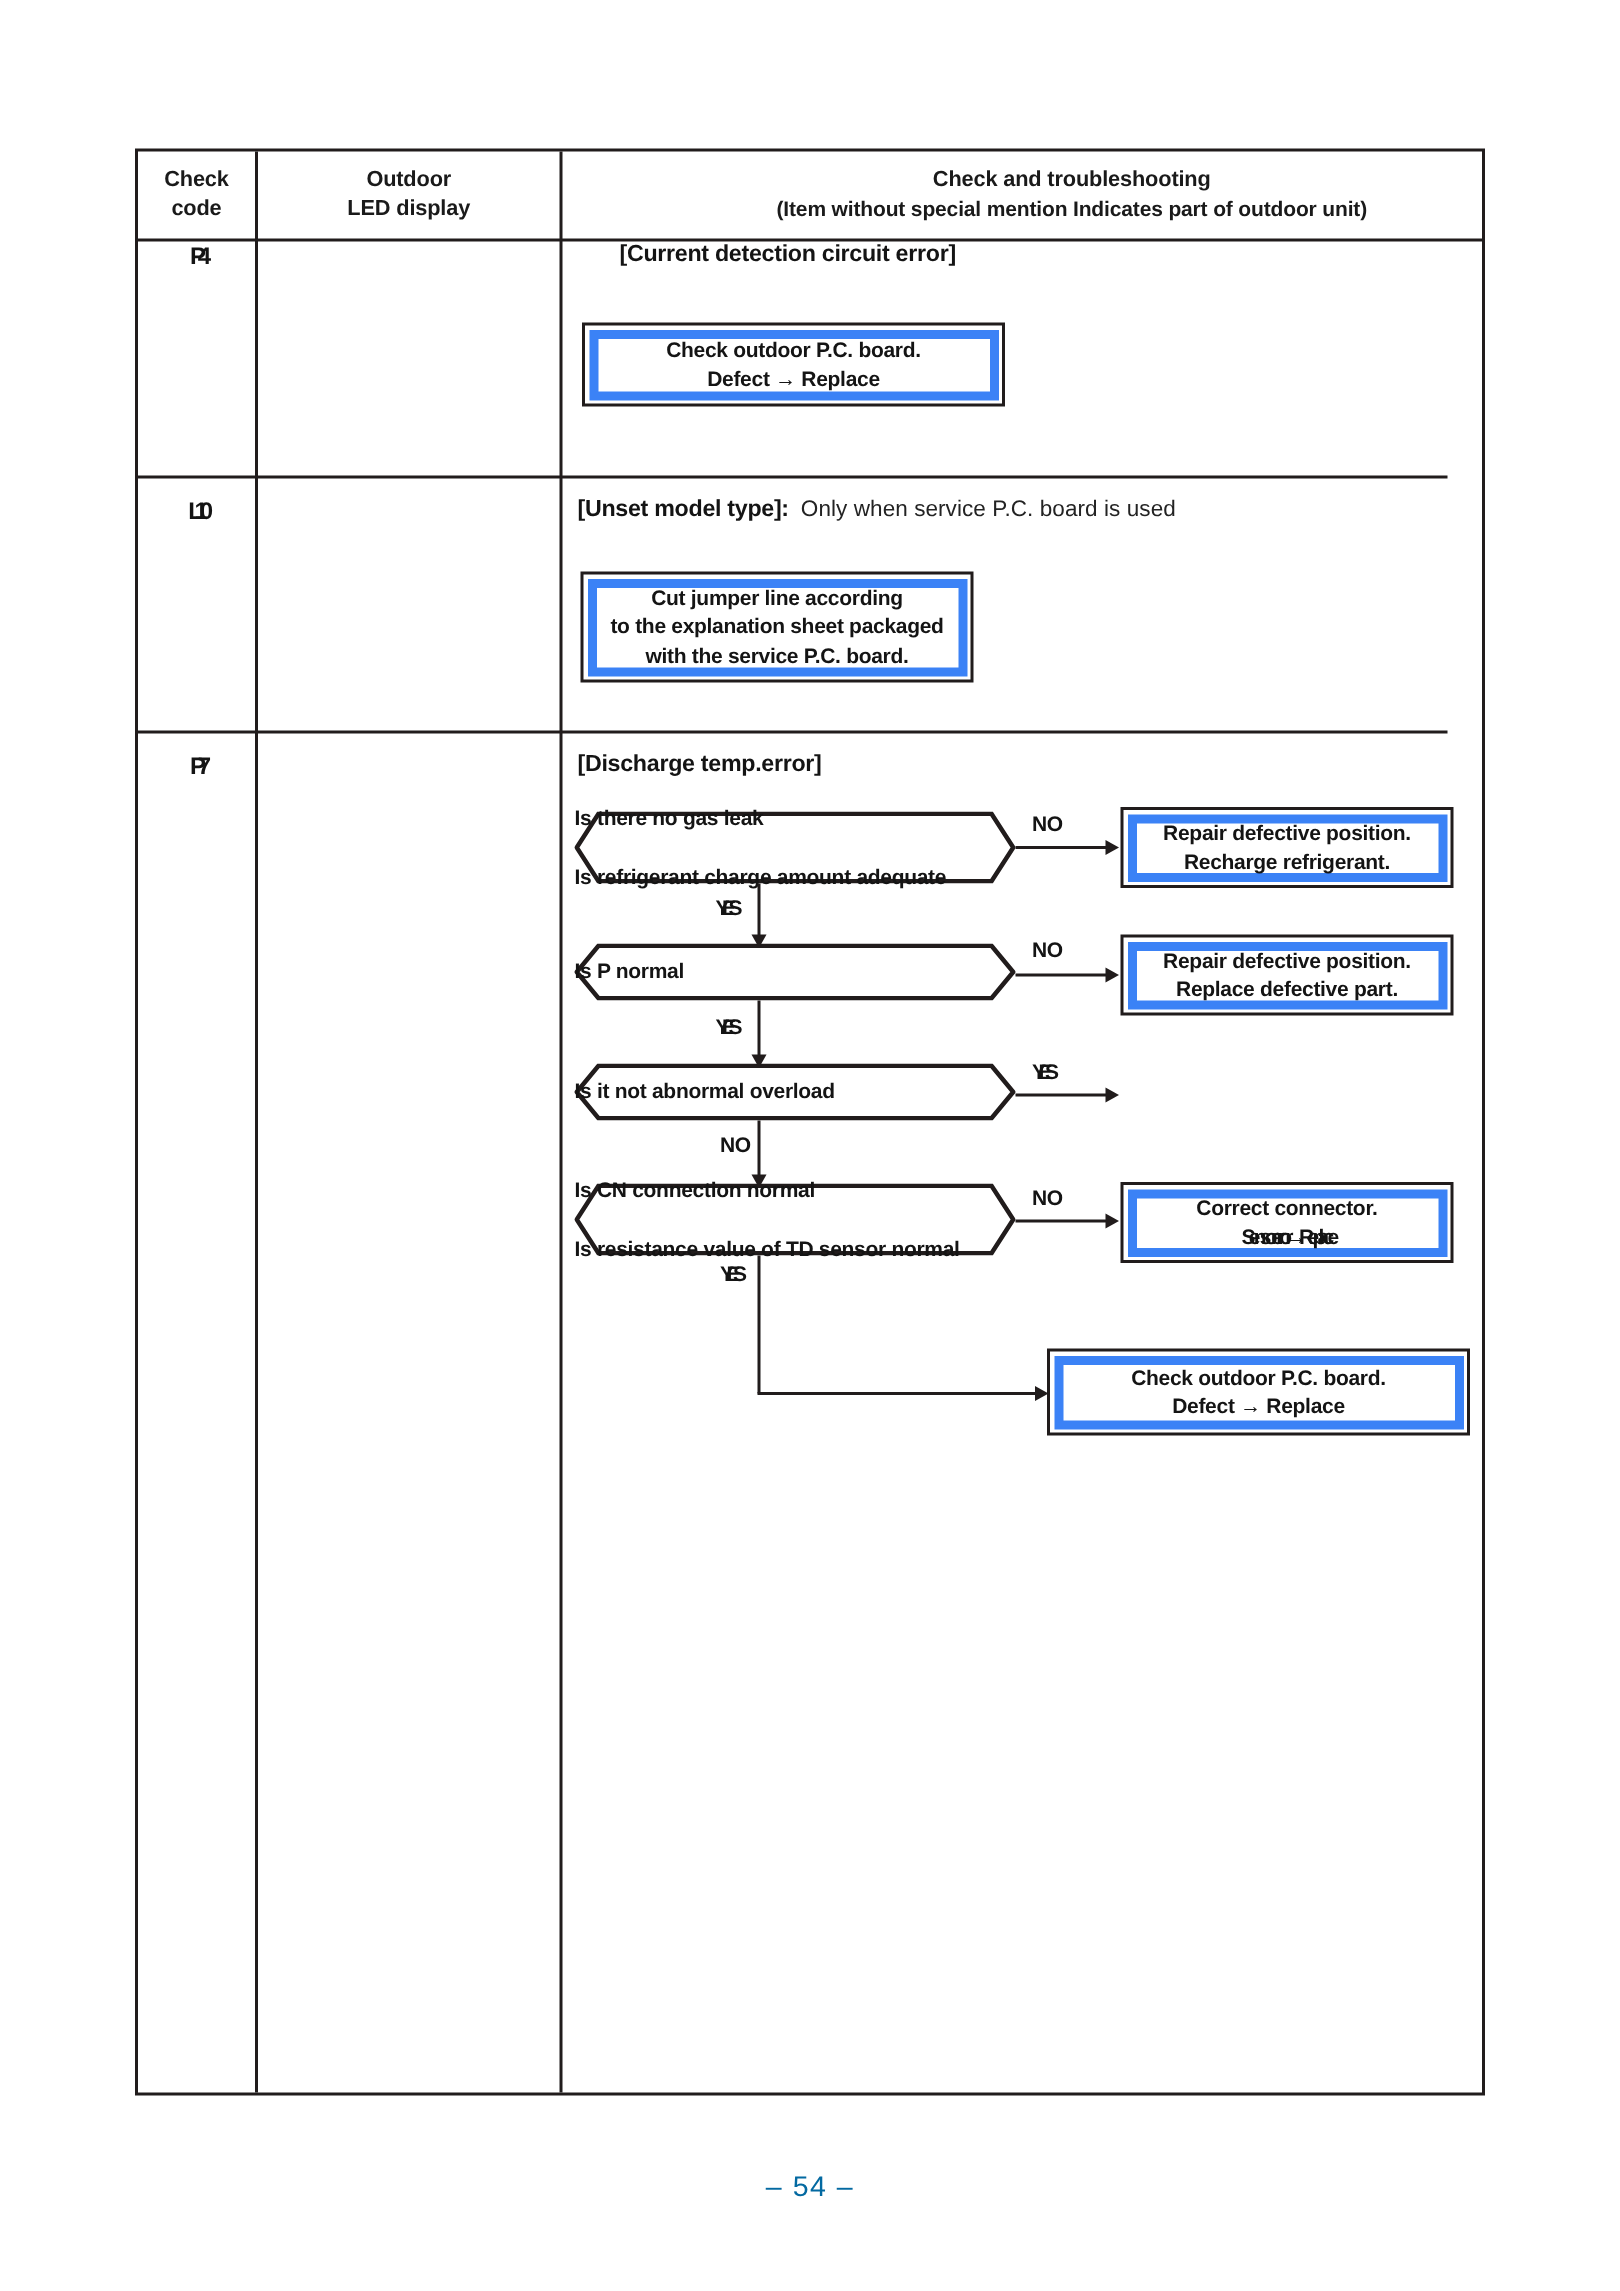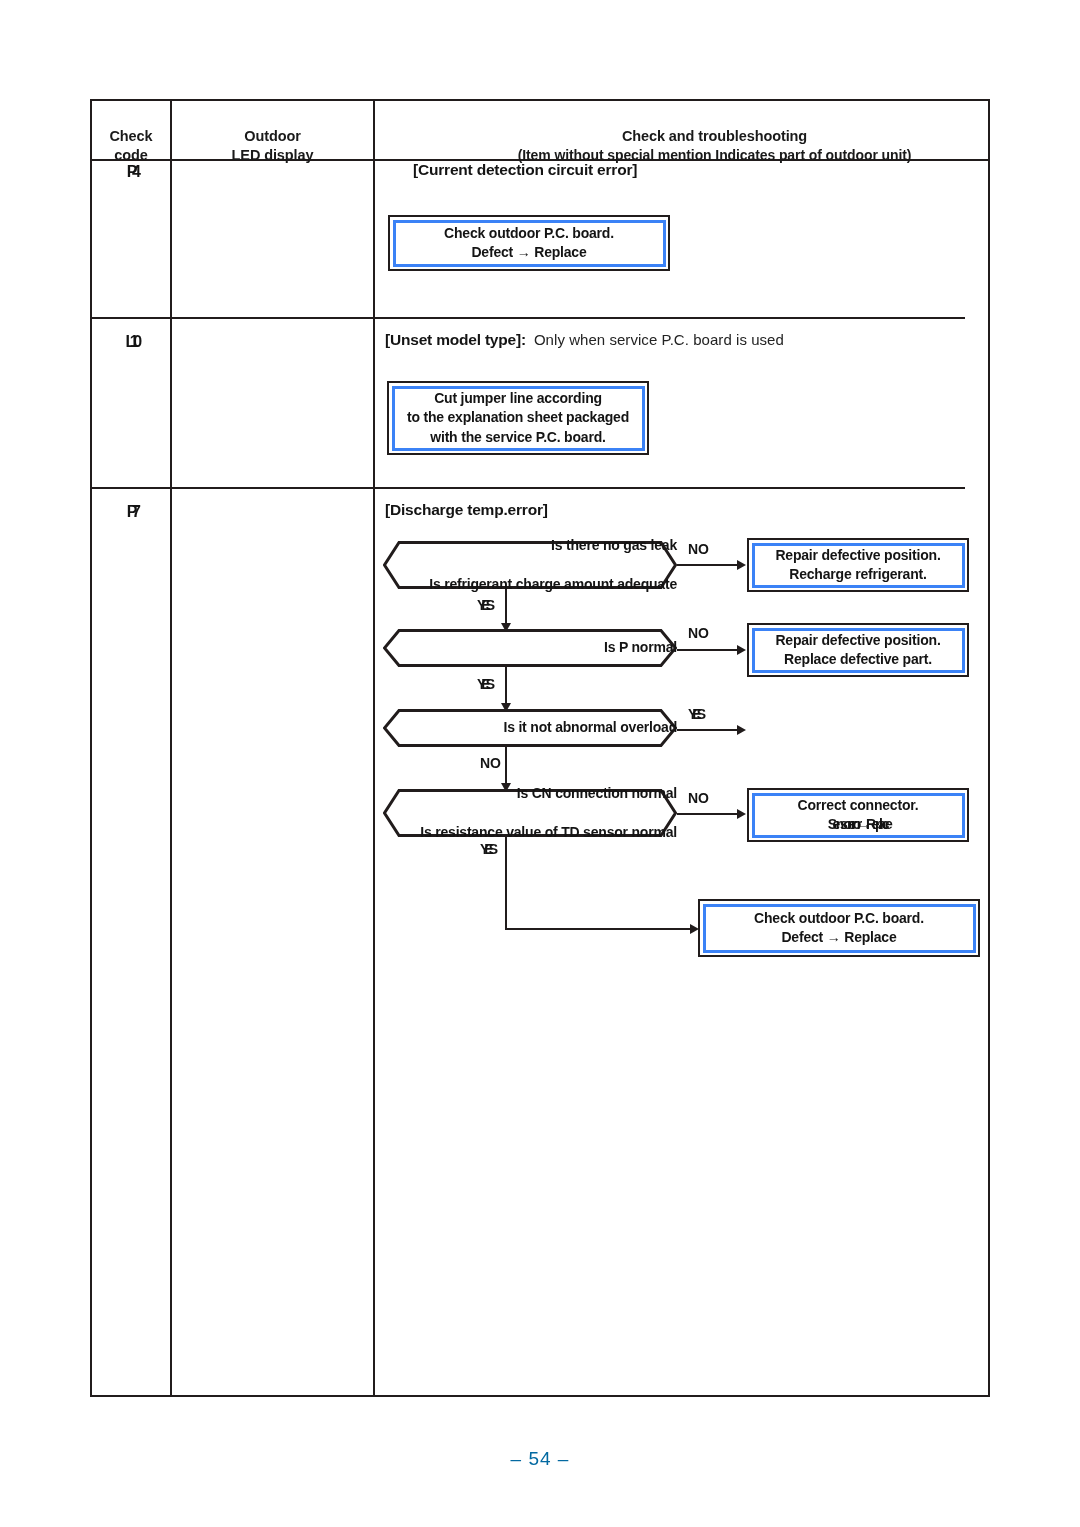--- a/index.html
+++ b/index.html
@@ -55,21 +55,21 @@
     left: 0;
     height: 2px;
     background: #211c1c;
   }
   .hrule-row.r1 { top: 216px; width: 873px; }
   .hrule-row.r2 { top: 386px; width: 873px; }
 
   
   .head-cell {
     position: absolute;
-    top: 16px;
+    top: 0;
     height: 58px;
     display: flex;
     flex-direction: column;
     align-items: center;
     justify-content: center;
     font-weight: bold;
     font-size: 14.5px;
     line-height: 1.30;
     text-align: center;
     letter-spacing: -0.1px;
@@ -127,21 +127,21 @@
 
   
   .dbox {
     position: absolute;
     border: 2.5px solid #211c1c;
     background: #fff;
     box-sizing: border-box;
     padding: 2.5px;
   }
   .dbox > .inner {
-    border: 3px solid #3b82f6;
+    border: 6px solid #3b82f6;
     height: 100%;
     box-sizing: border-box;
     display: flex;
     flex-direction: column;
     align-items: center;
     justify-content: center;
     text-align: center;
     font-weight: bold;
     font-size: 14px;
     line-height: 1.36;
@@ -159,21 +159,21 @@
     position: absolute;
     left: 0; top: 0;
     width: 100%; height: 100%;
   }
   .hex .hex-text {
     position: relative;
     width: 100%;
     height: 100%;
     display: flex;
     flex-direction: column;
-    align-items: flex-end;
+    align-items: flex-start;
     justify-content: center;
     text-align: center;
     font-weight: bold;
     font-size: 14px;
     line-height: 1.36;
     color: #141414;
     letter-spacing: -0.2px;
     gap: 20px;
   }
 

